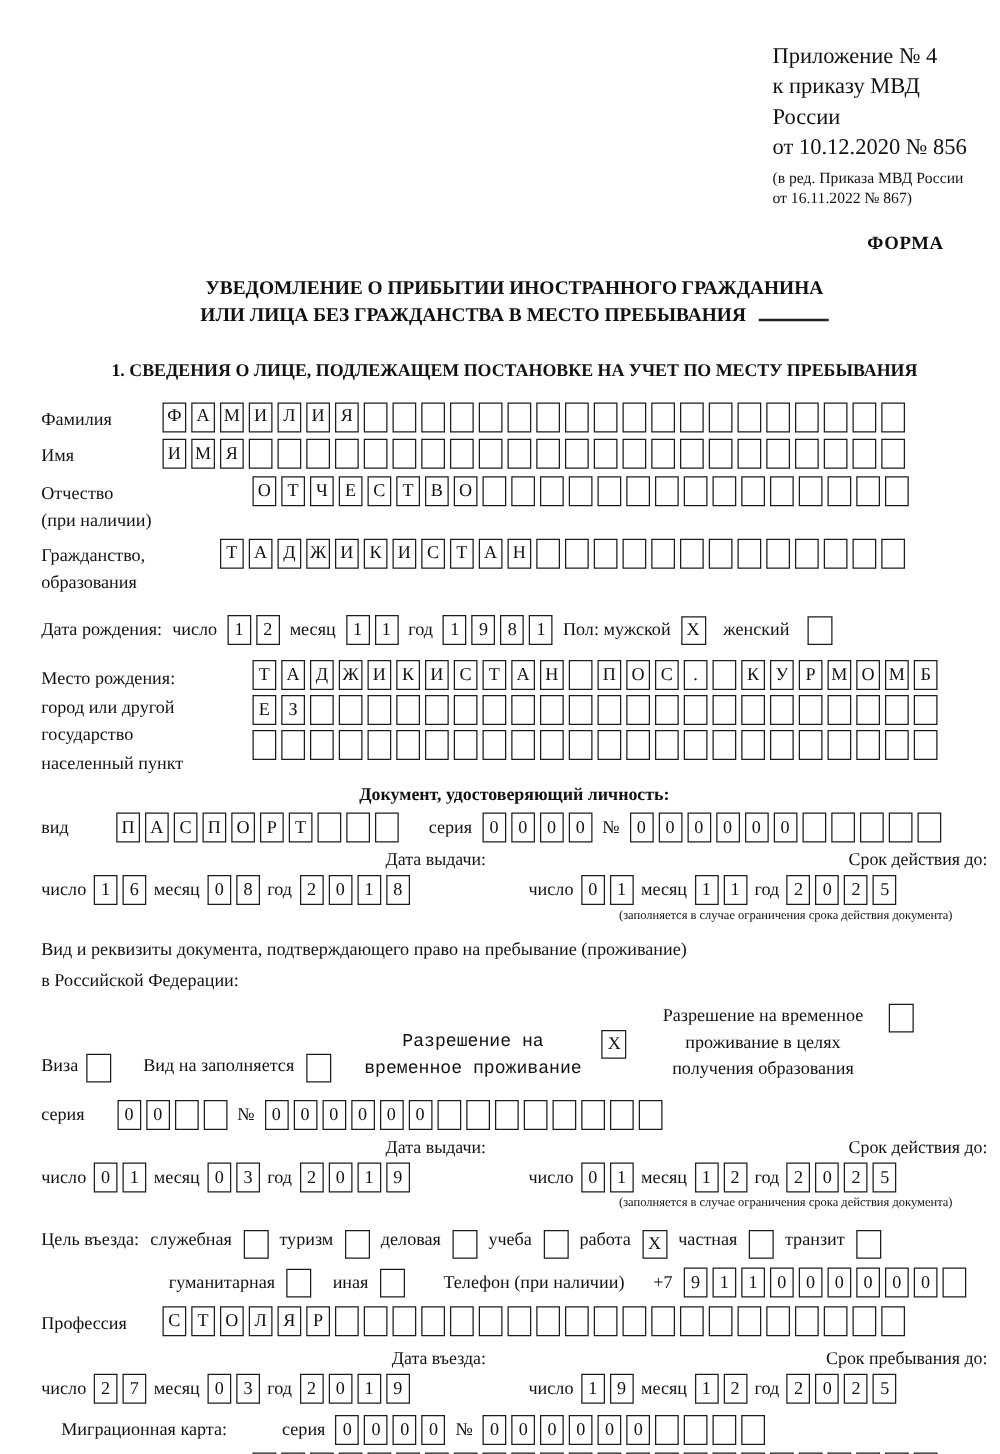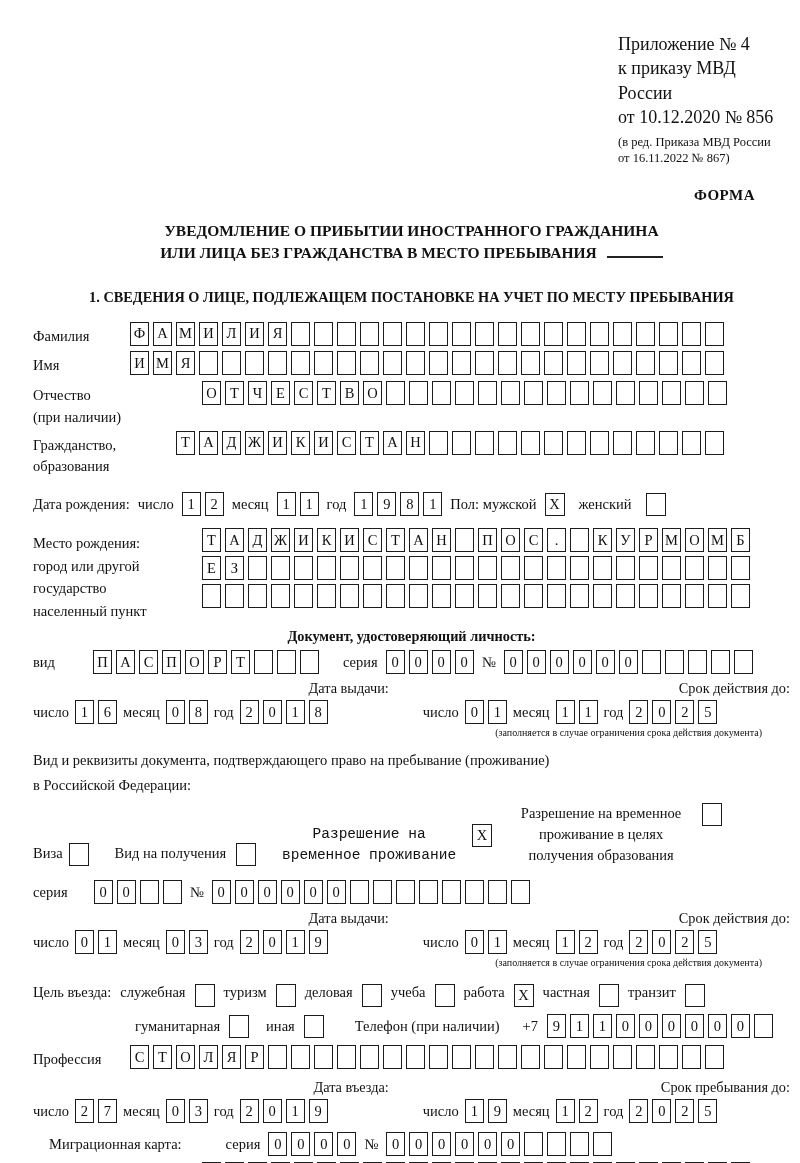--- a/index.html
+++ b/index.html
@@ -409,21 +409,21 @@
     <div>Вид и реквизиты документа, подтверждающего право на пребывание (проживание)</div>
     <div>в Российской Федерации:</div>
   </div>
 
   <div class="opts">
     <div class="opt" style="gap:6px;">
       <span class="opt-label">Виза</span>
       <span class="chk"></span>
     </div>
     <div class="opt" style="margin-left:14px;">
-      <span class="opt-label">Вид на получения</span>
+      <span class="opt-label">Вид на заполняется</span>
       <span class="chk"></span>
     </div>
     <div class="opt" style="margin-left:8px;">
       <span class="opt-label wrap" style="width:186px;font-family:Liberation Mono, monospace;">Разрешение на временное проживание</span>
       <span class="chk">X</span>
     </div>
     <div class="opt" style="margin-left:6px;">
       <span class="opt-label wrap" style="width:182px;">Разрешение на временное проживание в целях получения образования</span>
       <span class="chk"></span>
     </div>

